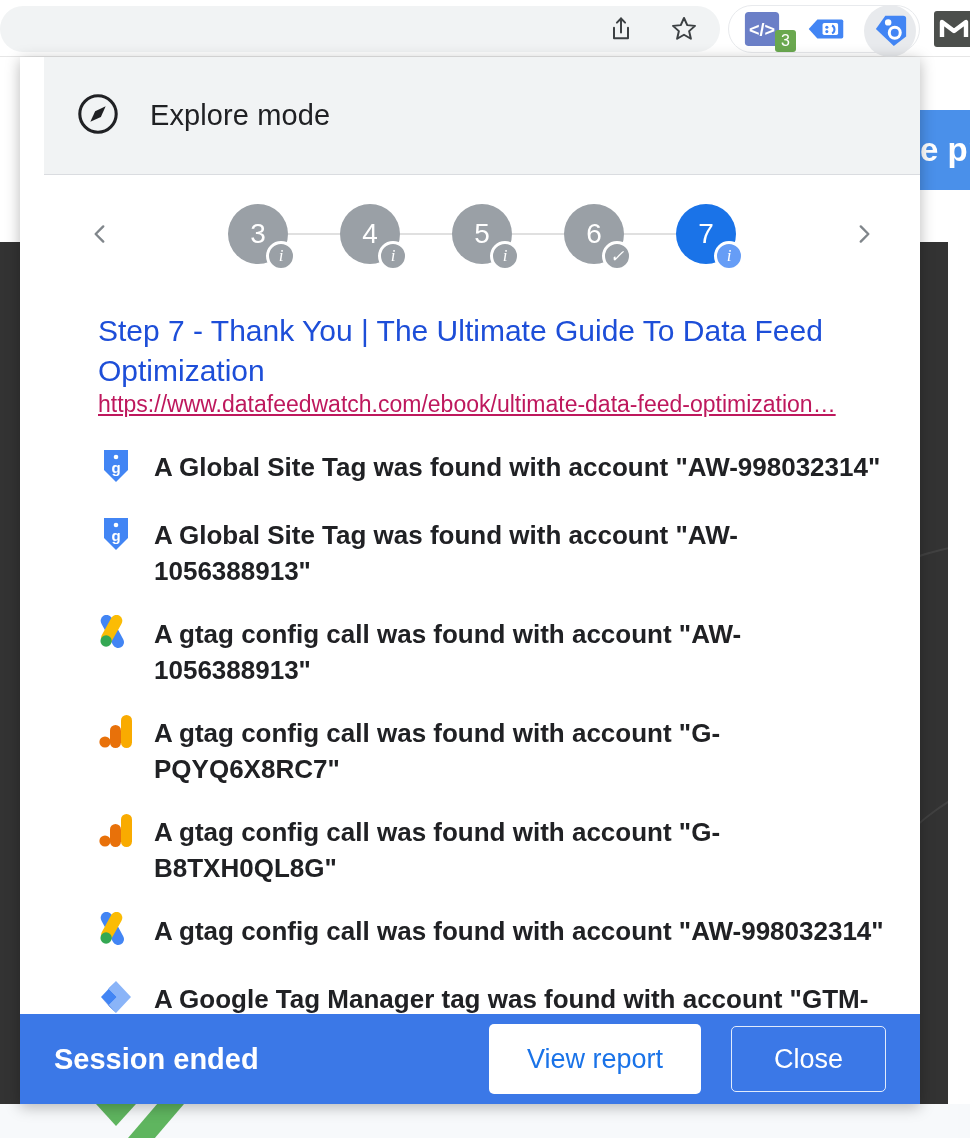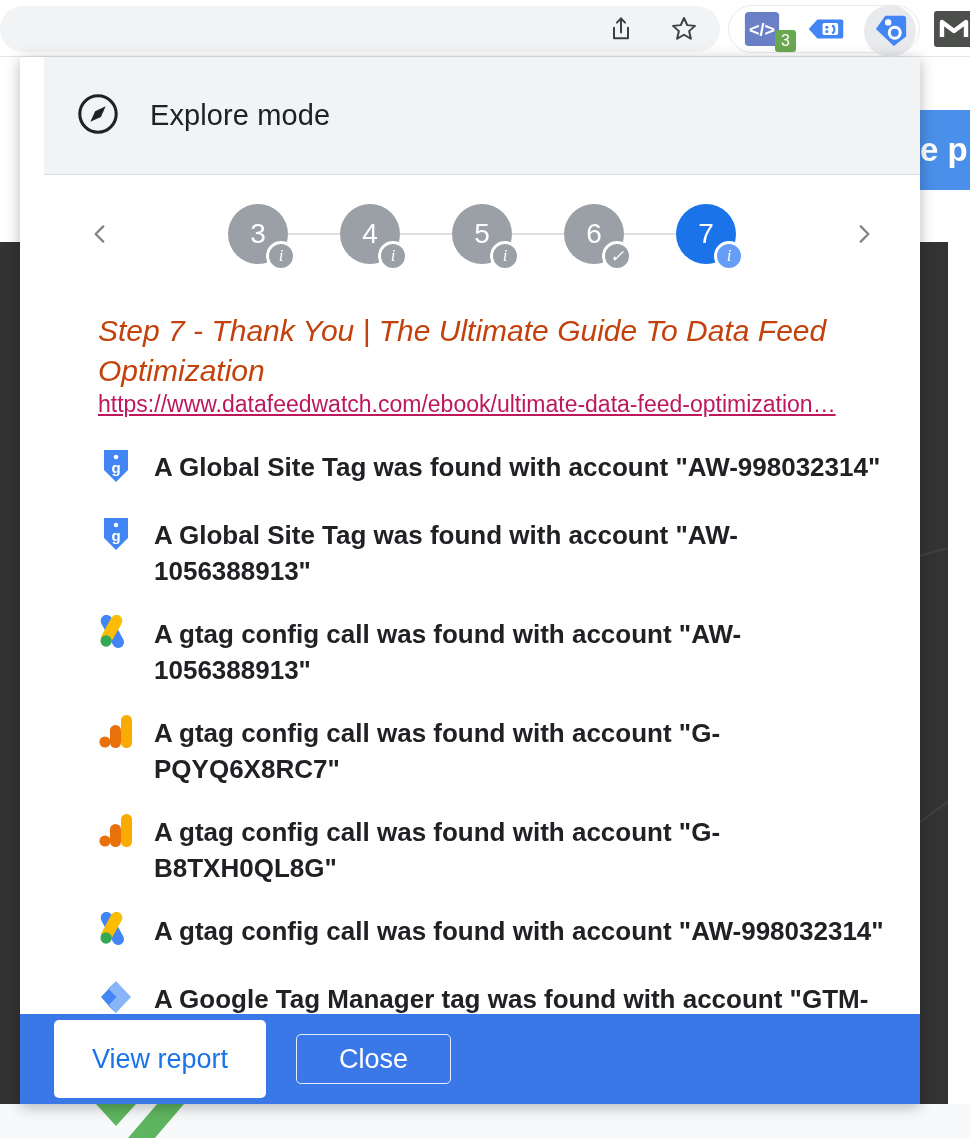--- a/index.html
+++ b/index.html
@@ -128,22 +128,22 @@
   .step.active .badge { background: #669df6; }
   .step .badge.check { background: #9aa0a6; }
   .connector {
     width: 52px; height: 2px; background: #e0e0e0; flex: none;
   }
 
   .panel-body {
     flex: 1; padding: 0 0 0 0; overflow: hidden;
   }
   .content-title {
-    font-size: 30px; line-height: 40px; color: #c2410c;
-    padding: 18px 55px 0 54px; font-weight: 400; font-style: italic;
+    font-size: 30px; line-height: 40px; color: #1d4ed8;
+    padding: 18px 55px 0 54px; font-weight: 400;
   }
   .content-url {
     padding: 16px 55px 0 54px;
     font-size: 23px; color: #be185d; text-decoration: underline;
     white-space: nowrap; overflow: hidden; text-overflow: ellipsis;
   }
   .findings { padding: 18px 26px 0 54px; }
   .finding {
     display: flex; gap: 20px; align-items: flex-start; padding: 12px 0 14px 0;
   }
@@ -155,26 +155,26 @@
   .panel-footer {
     height: 90px; background: #3b78e7; flex: none;
     display: flex; align-items: center; padding: 0 34px 0 34px;
     position: absolute; left: 0; bottom: 0; width: 900px;
   }
   .footer-status {
     color: #fff; font-size: 29px; font-weight: bold; flex: 1;
   }
   .btn-view {
     background: #fff; color: #1a73e8; border: none; border-radius: 5px;
-    height: 78px; padding: 0 38px; font-size: 27px; cursor: pointer;
+    height: 70px; padding: 0 38px; font-size: 27px; cursor: pointer;
     font-family: "Liberation Sans", sans-serif; margin-right: 30px;
   }
   .btn-close {
     background: transparent; color: #fff; border: 1px solid rgba(255,255,255,.85);
-    border-radius: 5px; height: 50px; padding: 0 42px; font-size: 27px; cursor: pointer;
+    border-radius: 5px; height: 66px; padding: 0 42px; font-size: 27px; cursor: pointer;
     font-family: "Liberation Sans", sans-serif;
     text-align: center;
   }
 </style>
 </head>
 <body>
 
 <div id="root">
 
   <div class="bg-white-strip"></div>
@@ -378,18 +378,19 @@
               <path d="M9.5 25.5 L17 33 L2 17 Z" fill="#3367d6"></path>
             </svg>
           </span>
           <span class="ftext">A Google Tag Manager tag was found with account "GTM-W7ZBNZ5"</span>
         </div>
 
       </div>
     </div>
 
     <div class="panel-footer">
+      <span class="footer-status">Session ended</span>
       <button class="btn-view">View report</button>
       <button class="btn-close">Close</button>
     </div>
 
   </div>
 </div>
 
 </body></html>

